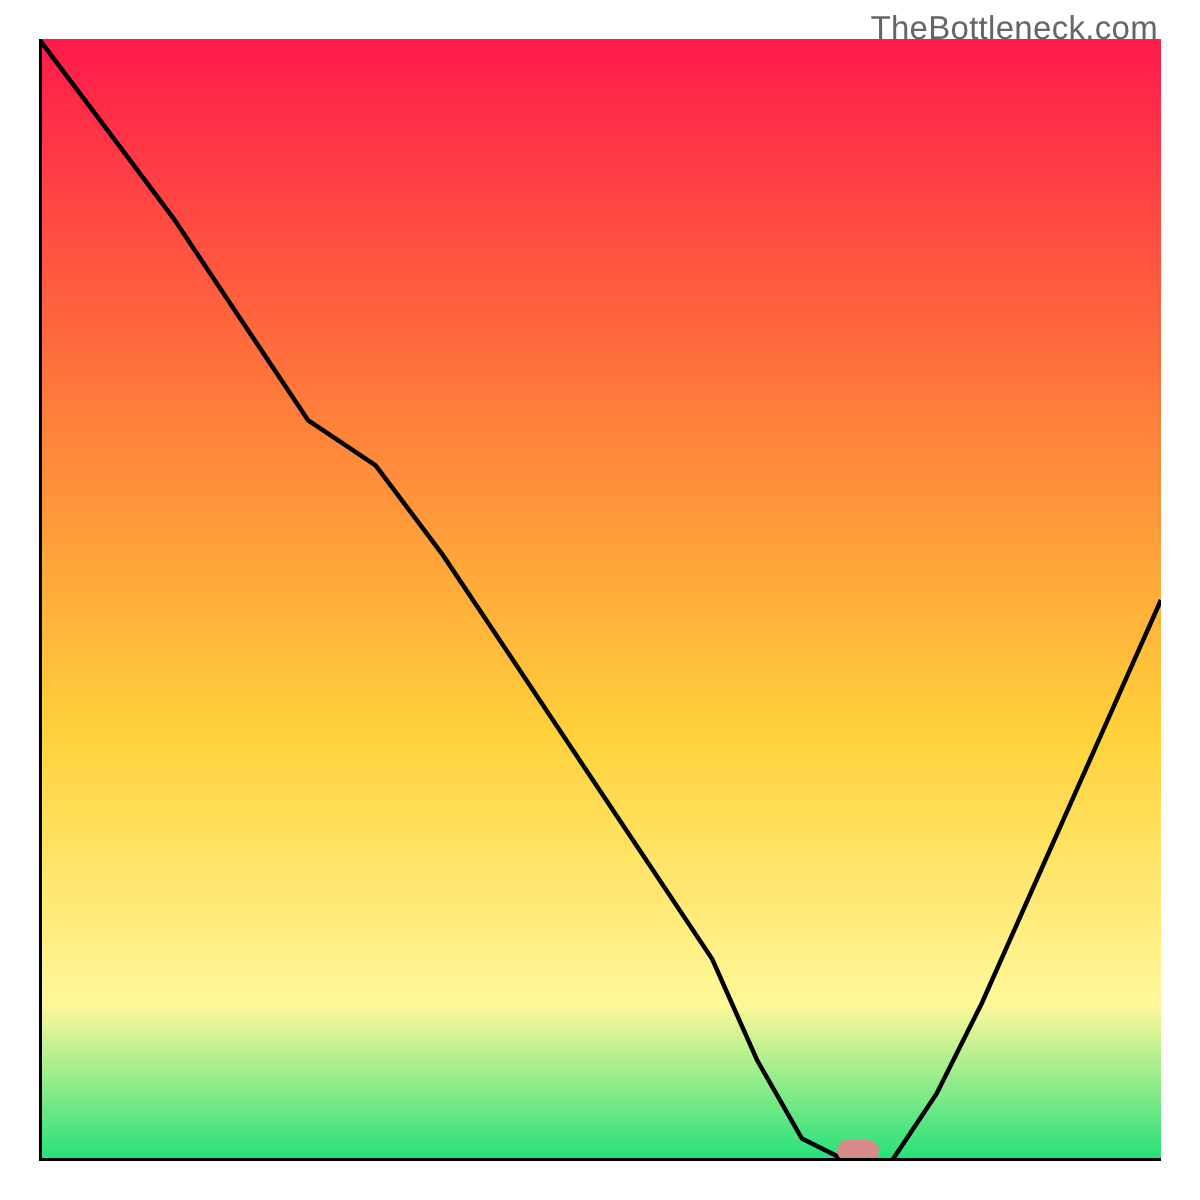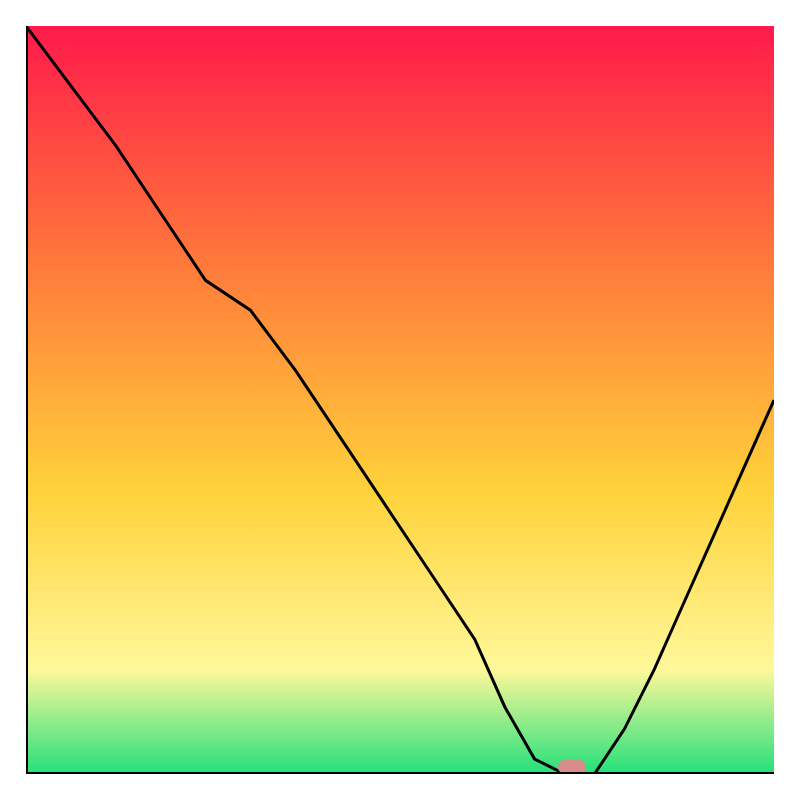--- a/index.html
+++ b/index.html
@@ -58,20 +58,21 @@
     position: absolute;
     left: 0;
     top: 0;
   }
 </style>
 </head>
 <body>
 
 <div class="chart-container">
 
+  <div class="watermark">TheBottleneck.com</div>
 
   <div class="plot-area">
     <svg width="748" height="748" viewBox="0 0 748 748">
 
       <defs>
         <linearGradient id="bg-grad" x1="0" y1="0" x2="0" y2="1">
           <stop offset="0%" stop-color="#ff1a4b"></stop>
           <stop offset="32%" stop-color="#ff7a3a"></stop>
           <stop offset="62%" stop-color="#ffd23a"></stop>
           <stop offset="86%" stop-color="#fff89a"></stop>

